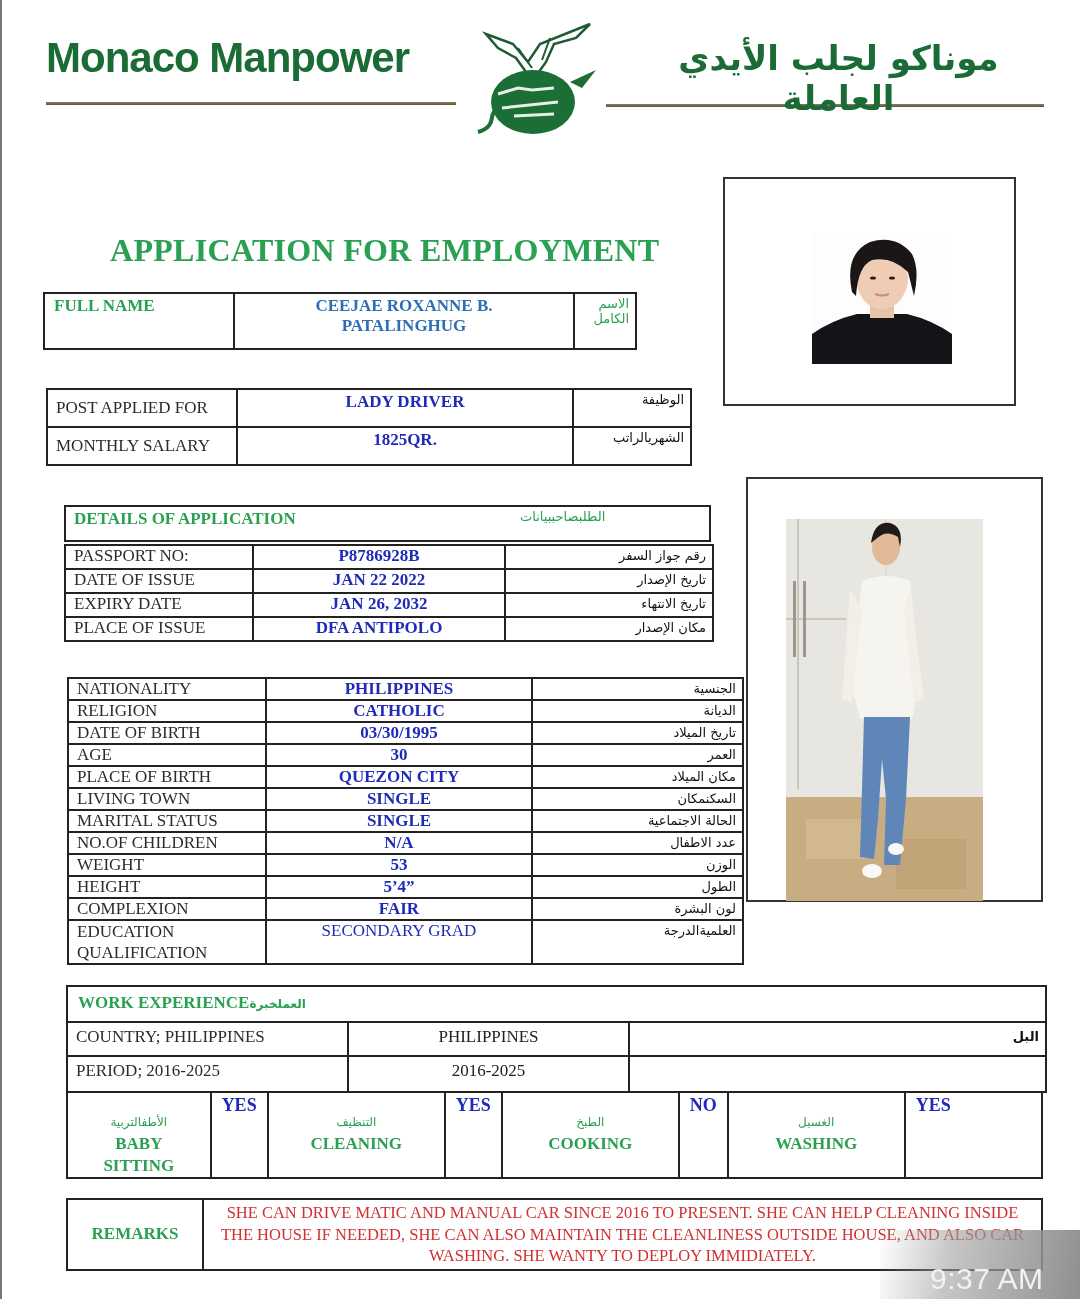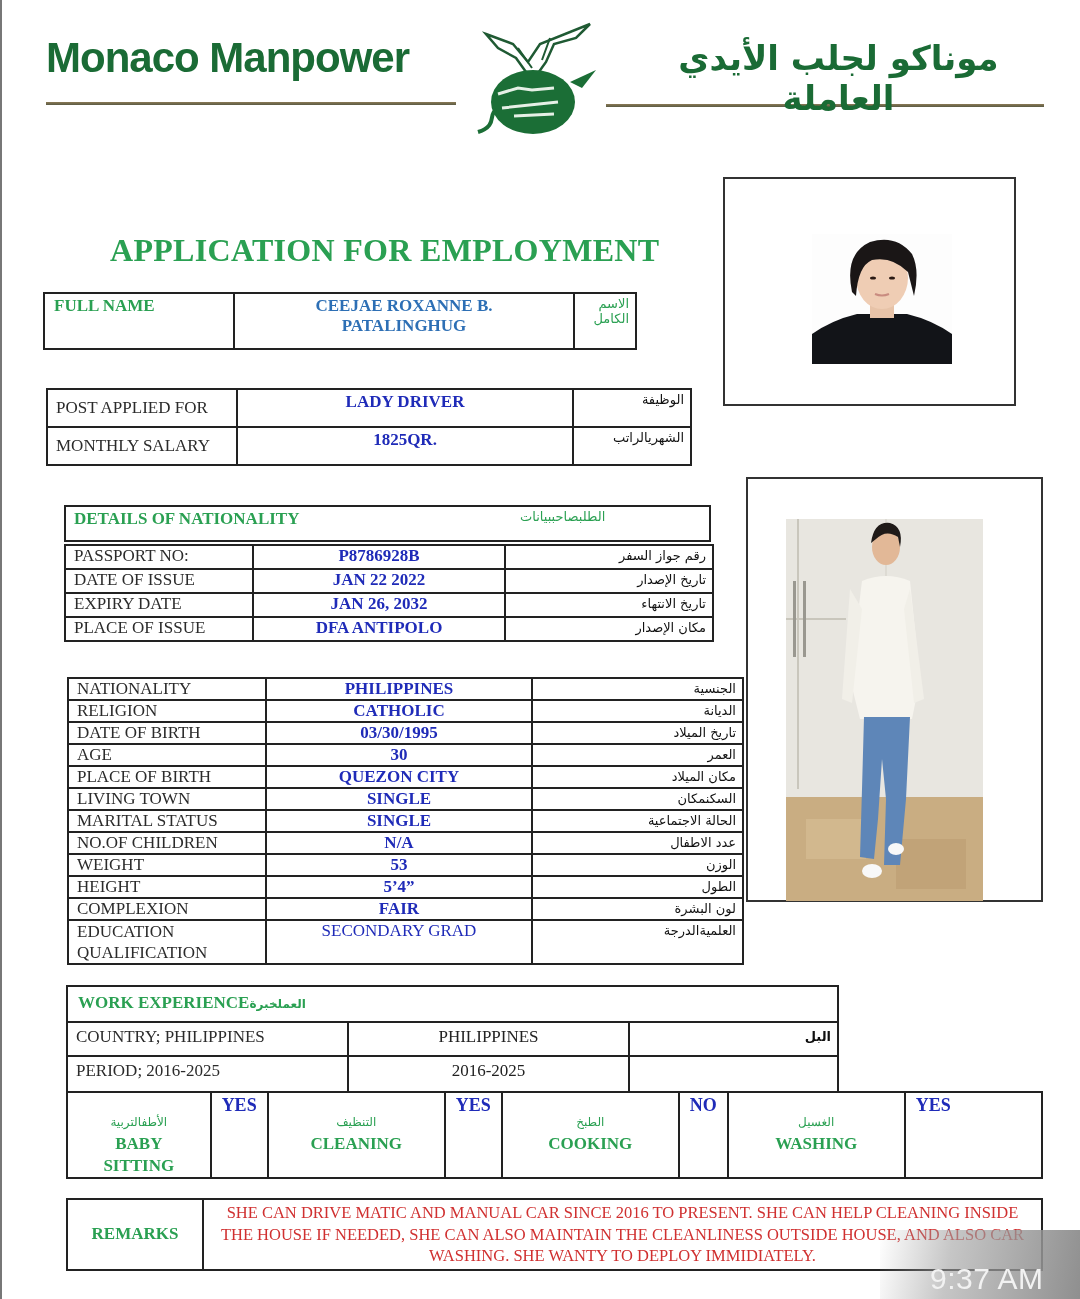--- a/index.html
+++ b/index.html
@@ -95,21 +95,21 @@
         </td>
       </tr>
     </tbody>
 </table>
 
 <table style="left:64px;top:505px;width:647px;height:37px;">
   <tbody>
       <tr>
     <td style="border-color:#222;">
       <div style="position:relative;height:33px;">
-        <span class="green" style="position:absolute;left:8px;top:2px;font-size:17px;">DETAILS OF NATIONALITY</span>
+        <span class="green" style="position:absolute;left:8px;top:2px;font-size:17px;">DETAILS OF APPLICATION</span>
         <span style="position:absolute;left:454px;top:2px;font-family:'DejaVu Sans',sans-serif;font-size:13px;color:#2aa052;direction:rtl;">الطلبصاحببيانات</span>
       </div>
     </td>
   </tr>
 </tbody>
   </table>
 
 <table style="left:64px;top:544px;width:650px;">
   <tbody id="passport-body">
       <tr style="height: 24px;">
@@ -324,21 +324,21 @@
     <path d="M85 24 Q88 2 104 4 Q118 8 114 28 L112 18 Q100 10 90 20 Z" fill="#1f1a18"></path>
     <path d="M76 62 Q100 52 124 62 L134 160 L126 200 L74 200 L64 160 Z" fill="#f6f4ee"></path>
     <path d="M64 70 L56 180 L66 184 L76 90 Z" fill="#f1efe8"></path>
     <path d="M124 70 L138 180 L128 184 L118 90 Z" fill="#f1efe8"></path>
     <path d="M78 198 L124 198 L120 280 L114 346 L98 346 L100 280 L96 240 L92 300 L88 340 L74 338 L76 270 Z" fill="#5e86b8"></path>
     <ellipse cx="86" cy="352" rx="10" ry="7" fill="#f8f8f8"></ellipse>
     <ellipse cx="110" cy="330" rx="8" ry="6" fill="#f8f8f8"></ellipse>
   </svg>
 </div>
 
-<table style="left:66px;top:985px;width:773px;">
+<table style="left:66px;top:985px;width:981px;">
   <tbody>
       <tr style="height:36px;">
     <td colspan="3">
       <div class="green" style="font-size:17px;padding:6px 10px 0;">
         <span>WORK EXPERIENCE</span><span style="font-family:'DejaVu Sans',sans-serif;font-size:12px;font-weight:bold;">العملخبرة</span>
       </div>
     </td>
   </tr>
   <tr style="height:34px;">
     <td style="width:281px;">

